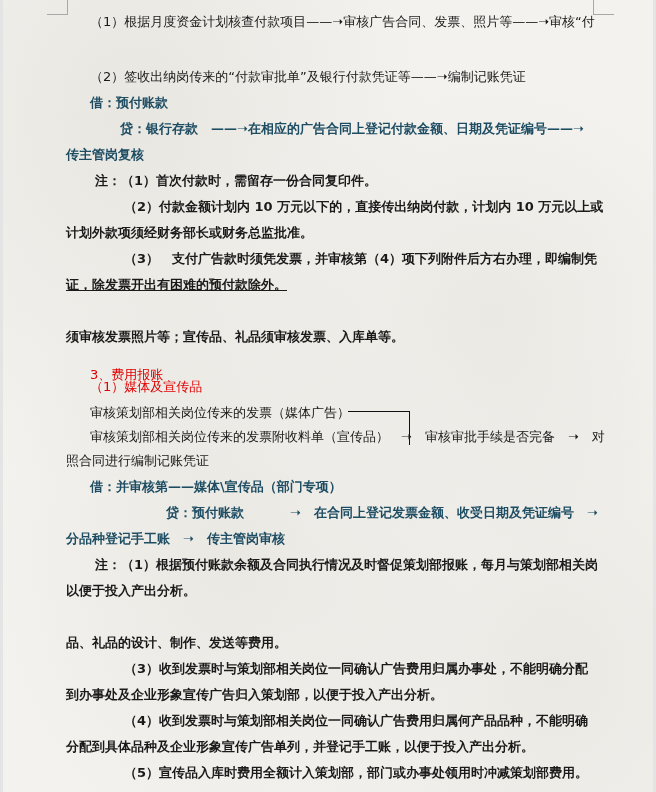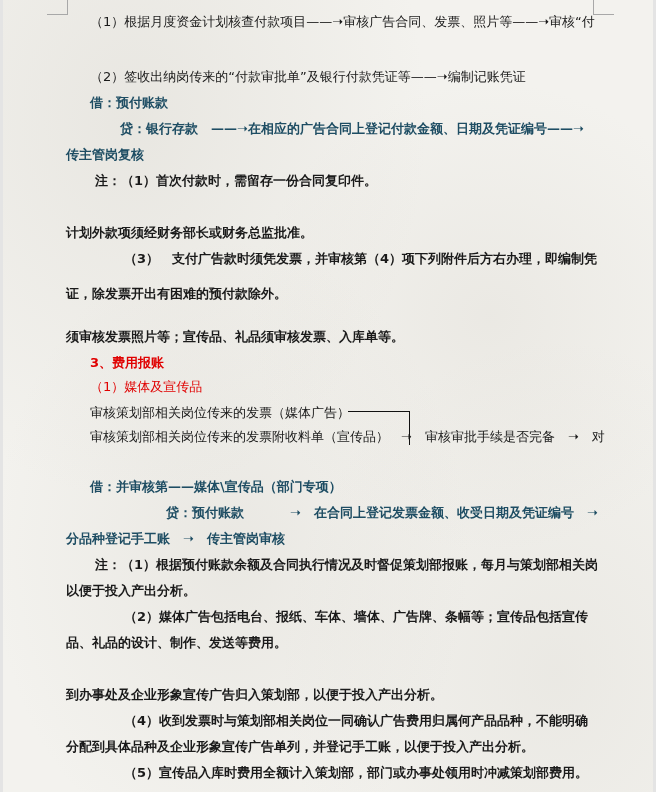--- a/index.html
+++ b/index.html
@@ -20,59 +20,61 @@
     .crop { position: absolute; border-color: #a8a8a8; border-style: solid; width: 20px; height: 14px; }
     .crop-tl { left: 44px; top: 0; border-width: 0 1px 1px 0; }
     .crop-tr { left: 590px; top: 0; border-width: 0 0 1px 1px; }
     .line {
       position: absolute; white-space: nowrap; font-size: 13px; line-height: 16px;
       color: #1a1a1a;
     }
     .b { font-weight: bold; }
     .teal { color: #1e4d63; font-weight: bold; }
     .red { color: #e00000; }
-    .red.b { font-weight: bold; }
+    .red.b { font-weight: normal; margin-top: 12px; }
     .bracket-h { position: absolute; height: 1px; background: #111; }
     .bracket-v { position: absolute; width: 1px; background: #111; }
   </style>
 </head>
 <body>
 
 <div class="page">
   <div class="crop crop-tl"></div>
   <div class="crop crop-tr"></div>
 
   <div class="line" style="left:87px;top:14px;">（1）根据月度资金计划核查付款项目——➝审核广告合同、发票、照片等——➝审核“付</div>
   <div class="line" style="left:87px;top:69px;text-align:center;">（2）签收出纳岗传来的“付款审批单”及银行付款凭证等——➝编制记账凭证</div>
 
   <div class="line teal" style="left:87px;top:95px;">借：预付账款</div>
   <div class="line teal" style="left:117px;top:121px;">贷：银行存款　——➝在相应的广告合同上登记付款金额、日期及凭证编号——➝</div>
   <div class="line teal" style="left:63px;top:147px;">传主管岗复核</div>
 
   <div class="line b" style="left:92px;top:173px;">注：（1）首次付款时，需留存一份合同复印件。</div>
+  <div class="line b" style="left:121px;top:199px;">（2）付款金额计划内 10 万元以下的，直接传出纳岗付款，计划内 10 万元以上或</div>
   <div class="line b" style="left:63px;top:225px;">计划外款项须经财务部长或财务总监批准。</div>
   <div class="line b" style="left:121px;top:251px;">（3）　支付广告款时须凭发票，并审核第（4）项下列附件后方右办理，即编制凭</div>
-  <div class="line b" style="left:63px;top:286px;">证，除发票开出有困难的预付款除外。</div>
+  <div class="line b" style="left:63px;top:277px;text-decoration:underline;">证，除发票开出有困难的预付款除外。</div>
   <div class="line b" style="left:63px;top:329px;">须审核发票照片等；宣传品、礼品须审核发票、入库单等。</div>
 
   <div class="line red b" style="left:87px;top:355px;">3、费用报账</div>
   <div class="line red" style="left:87px;top:379px;">（1）媒体及宣传品</div>
 
   <div class="line" style="left:87px;top:405px;">审核策划部相关岗位传来的发票（媒体广告）</div>
   <div class="bracket-h" style="left:345px;top:411px;width:62px;"></div>
   <div class="bracket-v" style="left:406px;top:411px;height:34px;"></div>
   <div class="line" style="left:87px;top:429px;">审核策划部相关岗位传来的发票附收料单（宣传品）</div>
   <div class="line" style="left:398px;top:429px;">➝　审核审批手续是否完备　➝　对</div>
+  <div class="line" style="left:63px;top:453px;">照合同进行编制记账凭证</div>
 
   <div class="line teal" style="left:87px;top:479px;">借：并审核第——媒体\宣传品（部门专项）</div>
   <div class="line teal" style="left:163px;top:505px;">贷：预付账款</div>
   <div class="line teal" style="left:287px;top:505px;">➝　在合同上登记发票金额、收受日期及凭证编号　➝</div>
   <div class="line teal" style="left:63px;top:531px;">分品种登记手工账　➝　传主管岗审核</div>
 
   <div class="line b" style="left:92px;top:557px;">注：（1）根据预付账款余额及合同执行情况及时督促策划部报账，每月与策划部相关岗</div>
   <div class="line b" style="left:63px;top:583px;">以便于投入产出分析。</div>
-  <div class="line b" style="left:121px;top:609px;">（2）媒体广告包括电台、报纸、车体、墙体、广告牌、条幅等；宣传品包括宣传</div>
   <div class="line b" style="left:63px;top:635px;">品、礼品的设计、制作、发送等费用。</div>
+  <div class="line b" style="left:121px;top:661px;">（3）收到发票时与策划部相关岗位一同确认广告费用归属办事处，不能明确分配</div>
   <div class="line b" style="left:63px;top:687px;text-align:center;">到办事处及企业形象宣传广告归入策划部，以便于投入产出分析。</div>
   <div class="line b" style="left:121px;top:713px;">（4）收到发票时与策划部相关岗位一同确认广告费用归属何产品品种，不能明确</div>
   <div class="line b" style="left:63px;top:739px;">分配到具体品种及企业形象宣传广告单列，并登记手工账，以便于投入产出分析。</div>
   <div class="line b" style="left:121px;top:765px;">（5）宣传品入库时费用全额计入策划部，部门或办事处领用时冲减策划部费用。</div>
 </div>
 
 </body></html>

